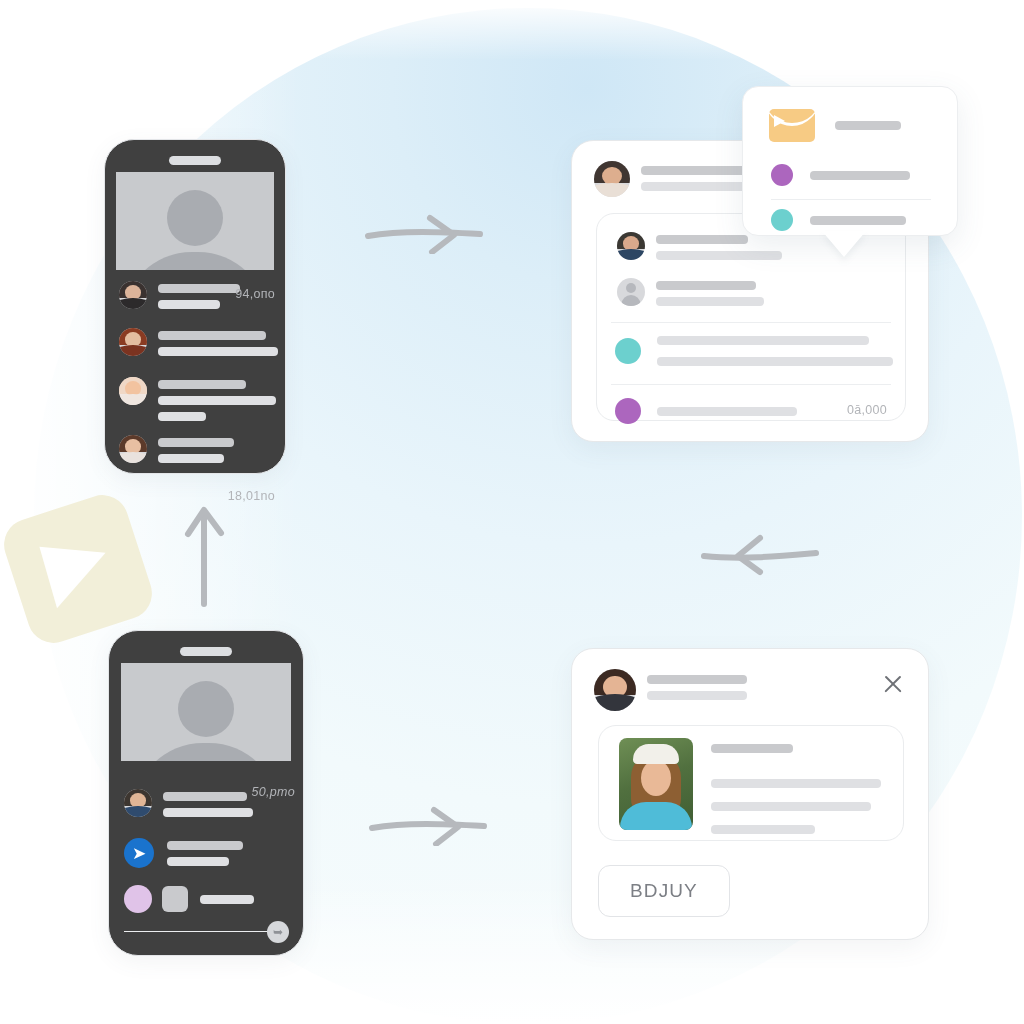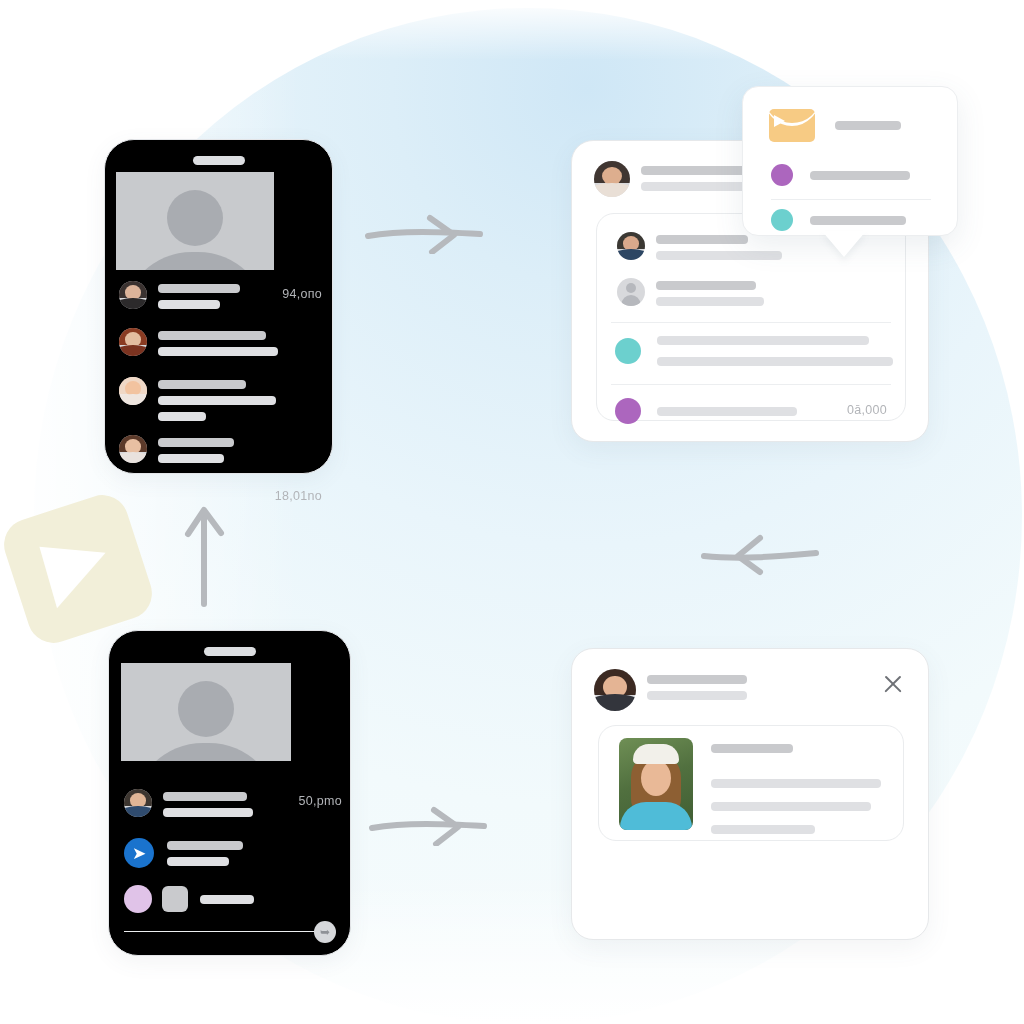--- a/index.html
+++ b/index.html
@@ -24,24 +24,23 @@
     background:linear-gradient(to top,#ffffff 0%,rgba(255,255,255,0.5) 55%,rgba(255,255,255,0) 100%);}
   .bg-fade-t{position:absolute;left:0;top:0;width:1024px;height:60px;
     background:linear-gradient(to bottom,#ffffff 0%,rgba(255,255,255,0) 100%);}
 
   
   .bar{background:#c9cacd;border-radius:4px;height:9px;}
   .bar.light{background:#dfe0e3;}
 
   
   .phone{
-    position:absolute;background:#000000;
+    position:absolute;background:#404040;
     border:1.5px solid #e3e5e8;border-radius:30px;
     box-shadow:0 6px 22px rgba(80,100,120,0.07);
-    padding-left:47px;
   }
   .phone-notch{
     position:absolute;left:50%;transform:translateX(-50%);
     width:52px;height:9px;border-radius:5px;background:#dcdee1;
   }
   .phone-hero{
     position:absolute;background:#c8cacd;overflow:hidden;
   }
   .hero-person{position:absolute;left:50%;transform:translateX(-50%);}
   .hero-head{width:56px;height:56px;border-radius:50%;background:#a9acb1;margin:0 auto;}
@@ -249,21 +248,21 @@
             <div class="f-hair" style="background:#3d3630"></div>
           <div class="f-skin" style="background:#e0b596"></div>
           <div class="f-shirt" style="background:#2f4b6e"></div>
           </div>
       </div>
       <div class="lines">
         <div class="bar" style="width:84px"></div>
         <div class="bar light" style="width:90px"></div>
       </div>
     </div>
-    <div class="amt" style="top:163px;right:8px;">50,рmо</div>
+    <div class="amt" style="top:154px;right:8px;font-style:italic;">50,рmо</div>
 
     <div class="row" style="left:15px;top:207px;">
       <div class="blue-badge" style="position:relative;left:0;top:0;">
         <span class="blue-glyph">➤</span>
       </div>
       <div class="lines" style="margin-left:13px;">
         <div class="bar" style="width:76px"></div>
         <div class="bar light" style="width:62px"></div>
       </div>
     </div>
@@ -386,20 +385,21 @@
           <div class="top"></div>
       </div>
       <div style="position:absolute;left:112px;top:18px;display:flex;flex-direction:column;gap:14px;">
         <div class="bar" style="width:82px"></div>
         <div class="bar light" style="width:170px;margin-top:12px;"></div>
         <div class="bar light" style="width:160px"></div>
         <div class="bar light" style="width:104px"></div>
       </div>
     </div>
 
+    <div class="btn" style="left:26px;top:216px;width:130px;height:50px;">BDJUY</div>
   </div>
 
   <svg style="position:absolute;left:362px;top:212px;" width="130" height="42">
     <path d="M6,24 C40,18 80,20 118,22" stroke="#b6b9bd" stroke-width="6" fill="none" stroke-linecap="round"></path>
     <path d="M68,6 L92,23 L70,40" stroke="#b6b9bd" stroke-width="6" fill="none" stroke-linecap="round" stroke-linejoin="round"></path>
   </svg>
 
   <svg style="position:absolute;left:698px;top:534px;" width="124" height="42">
     <path d="M6,22 C44,26 84,22 118,19" stroke="#b6b9bd" stroke-width="6" fill="none" stroke-linecap="round"></path>
     <path d="M62,4 L40,22 L62,38" stroke="#b6b9bd" stroke-width="6" fill="none" stroke-linecap="round" stroke-linejoin="round"></path>

